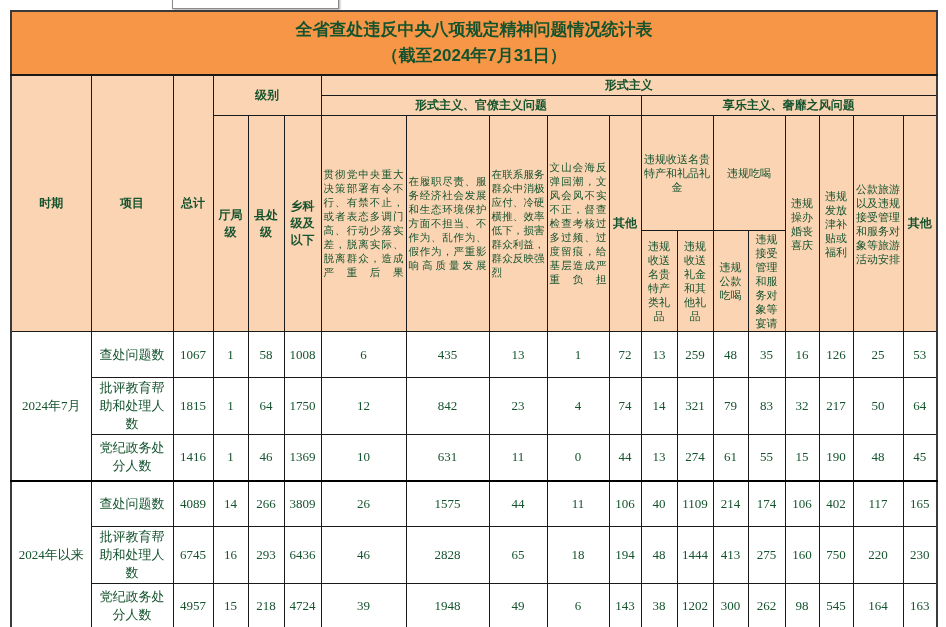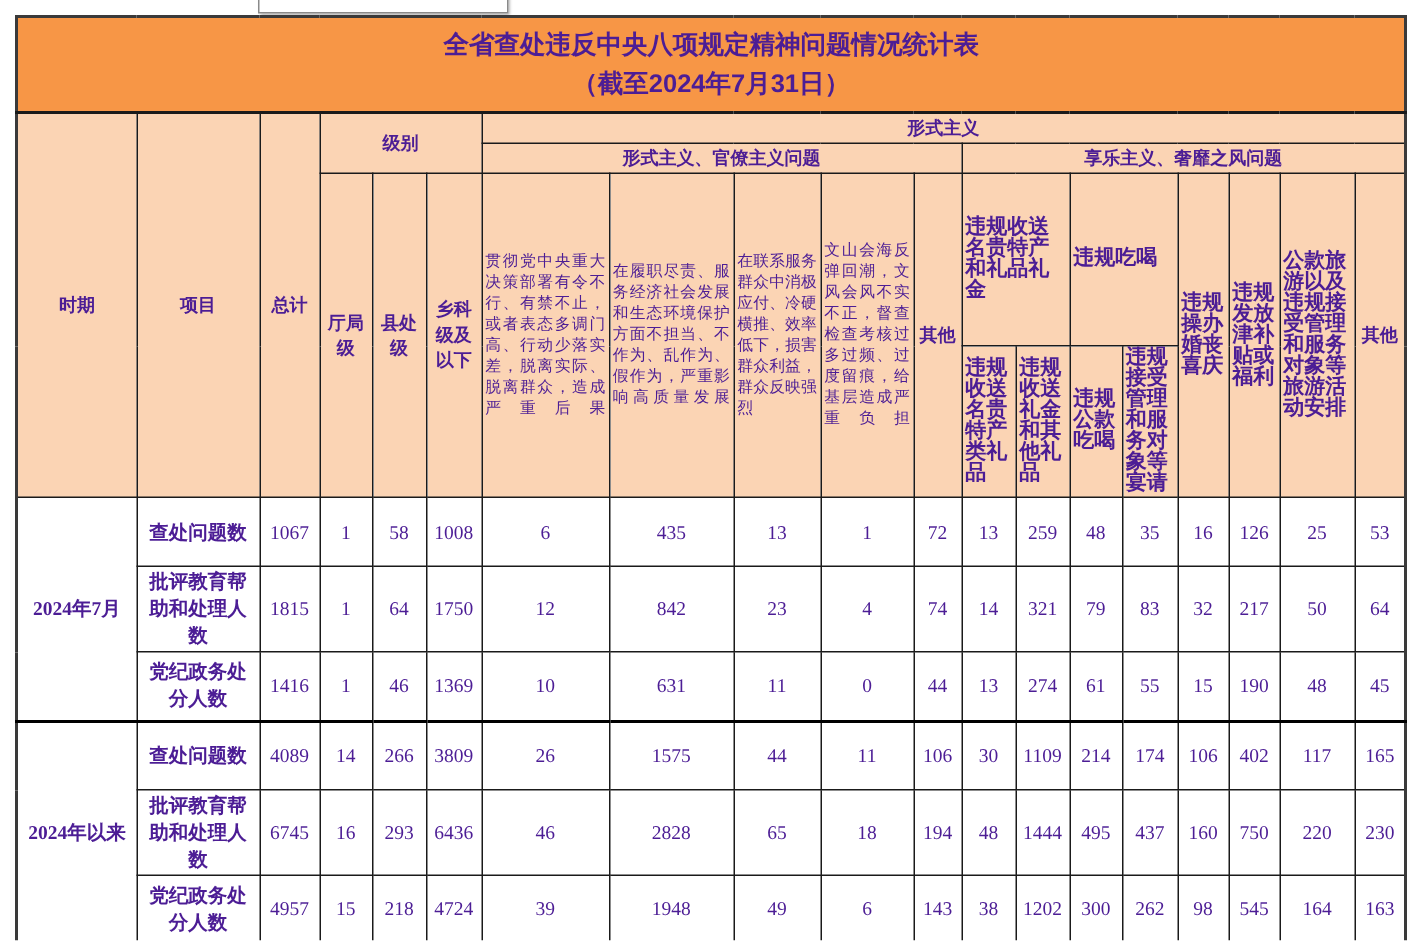--- a/index.html
+++ b/index.html
@@ -1,18 +1,18 @@
 <!DOCTYPE html>
 <html><head>
 <meta charset="utf-8">
 <style>
   html,body{margin:0;padding:0;background:#fff;}
   .canvas{
     position:relative;width:946px;height:627px;background:#fff;overflow:hidden;
-    font-family:"Liberation Sans",sans-serif;color:#4c1d95;
+    font-family:"Liberation Sans",sans-serif;color:#14532d;
   }
   .win-fragment{
     position:absolute;left:172px;top:-3px;width:165px;height:10px;
     background:#fff;border:1px solid #8a8a8a;box-shadow:1px 1px 2px rgba(0,0,0,.35);
   }
   table.stat{
     position:absolute;left:10px;top:10px;width:926px;
     border-collapse:collapse;table-layout:fixed;
     border:2px solid #3a3a3a;
   }
@@ -24,28 +24,28 @@
     height:60px;background:#F79646;text-align:center;
     font-weight:bold;font-size:17px;line-height:1.55;
     border-bottom:2px solid #1a1a1a;
   }
   th{background:#FBD4B4;font-weight:bold;font-size:12px;text-align:center;}
   th.hdr-long{
     font-family:"Liberation Serif",serif;font-weight:normal;font-size:10.5px;
     line-height:14px;text-align:justify;text-align-last:justify;padding:3px 4px;
   }
   th.hdr-mid{
-    font-family:"Liberation Serif",serif;font-weight:bold;font-size:14px;
-    line-height:14px;text-align:left;padding:2px 3px;
+    font-family:"Liberation Serif",serif;font-weight:normal;font-size:11px;
+    line-height:14px;text-align:center;padding:2px 3px;
   }
   tr.r-a{height:17px;} tr.r-b{height:17px;} tr.r-c{height:115px;} tr.r-d{height:75px;}
   tr.data-row{height:46px;}
   tr.data-row td{font-family:"Liberation Serif",serif;font-size:13px;text-align:center;background:#fff;}
   td.row-label, td.period-label{
-    font-family:"Liberation Sans",sans-serif;font-weight:bold;font-size:12px;
+    font-family:"Liberation Sans",sans-serif;font-weight:normal;font-size:12px;
     text-align:center;background:#fff;
   }
   tr.block-sep td{border-top:2px solid #000;}
 </style>
 </head>
 <body>
 
 <div class="canvas">
   <div class="win-fragment"></div>
 
@@ -184,21 +184,21 @@
       <td class="row-label">查处问题数</td>
       <td>4089</td>
       <td>14</td>
       <td>266</td>
       <td>3809</td>
       <td>26</td>
       <td>1575</td>
       <td>44</td>
       <td>11</td>
       <td>106</td>
-      <td>30</td>
+      <td>40</td>
       <td>1109</td>
       <td>214</td>
       <td>174</td>
       <td>106</td>
       <td>402</td>
       <td>117</td>
       <td>165</td>
     </tr>
     <tr class="data-row">
       <td class="row-label">批评教育帮助和处理人数</td>
@@ -206,22 +206,22 @@
       <td>16</td>
       <td>293</td>
       <td>6436</td>
       <td>46</td>
       <td>2828</td>
       <td>65</td>
       <td>18</td>
       <td>194</td>
       <td>48</td>
       <td>1444</td>
-      <td>495</td>
-      <td>437</td>
+      <td>413</td>
+      <td>275</td>
       <td>160</td>
       <td>750</td>
       <td>220</td>
       <td>230</td>
     </tr>
     <tr class="data-row">
       <td class="row-label">党纪政务处分人数</td>
       <td>4957</td>
       <td>15</td>
       <td>218</td>

